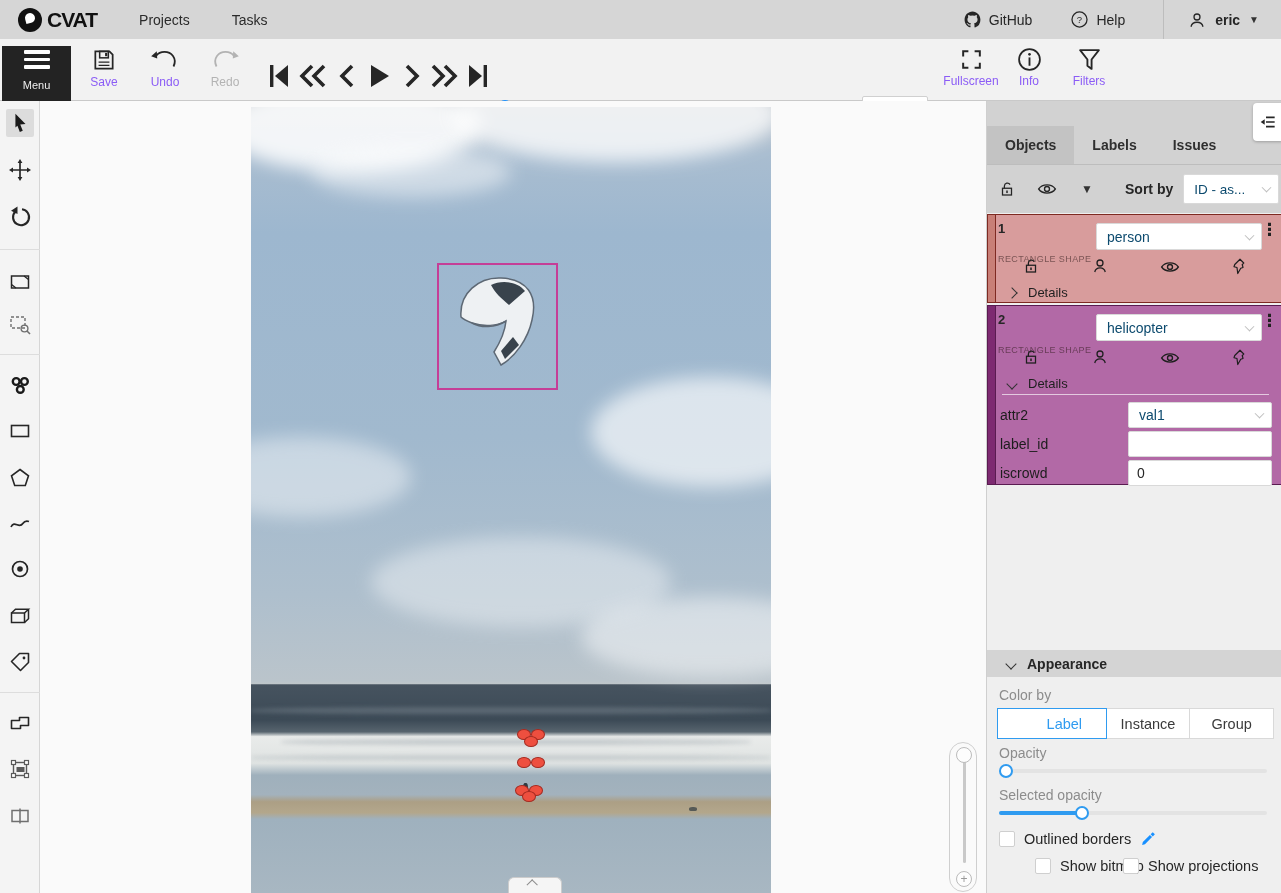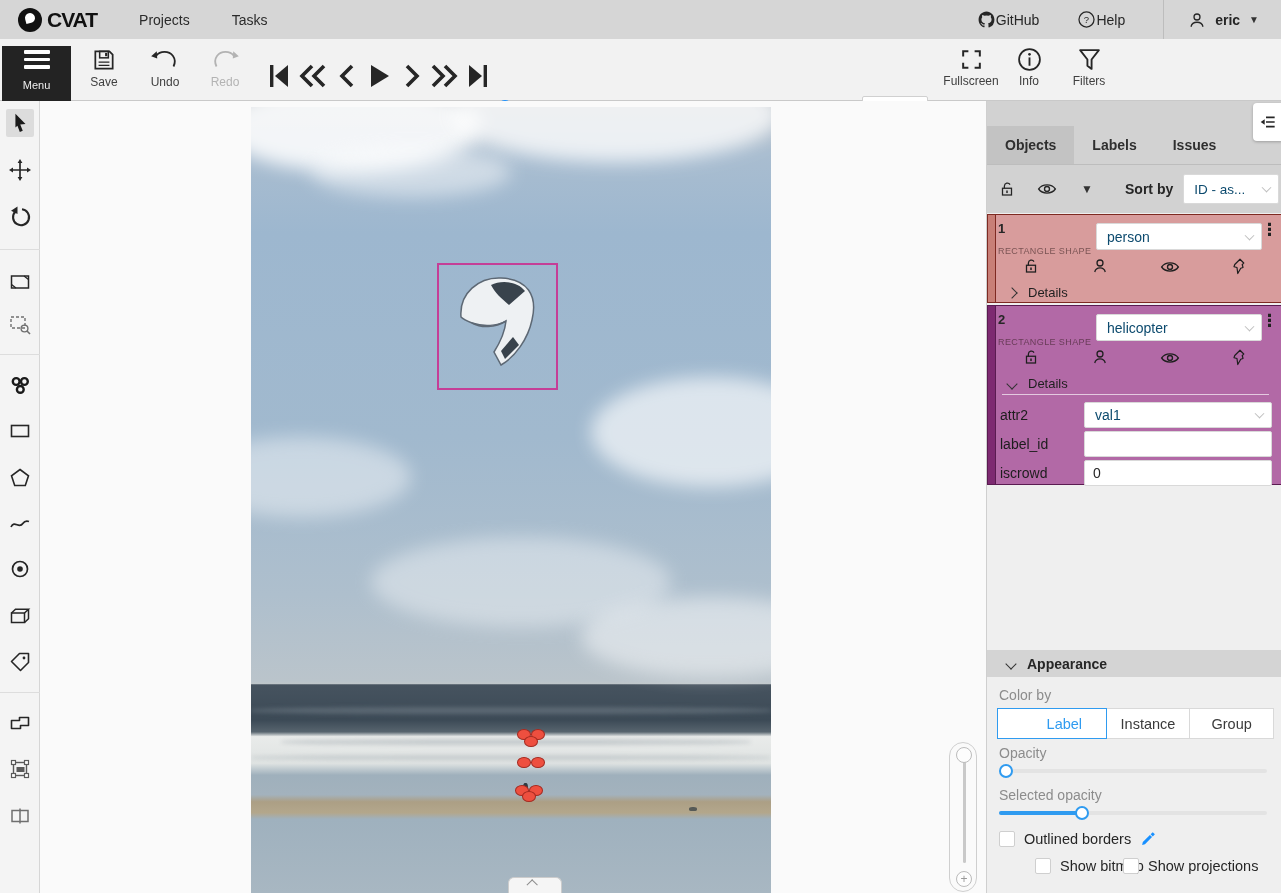--- a/index.html
+++ b/index.html
@@ -7,32 +7,32 @@
   .app { position:relative; width:1281px; height:893px; background:#fafafa; overflow:hidden; font-size:14px; color:#262626; }
 
   
   .topnav { position:absolute; left:0; top:0; width:1281px; height:39px; background:#d6d6d6; display:flex; align-items:center; }
   .logo { display:flex; align-items:center; gap:5px; margin-left:18px; cursor:pointer; }
   .logo-mark { width:24px; height:24px; border-radius:50%; background:#111; position:relative; }
   .logo-mark::after { content:""; position:absolute; left:7px; top:5px; width:10px; height:10px; border-radius:50% 50% 50% 0; background:#fff; transform:rotate(-15deg); }
   .logo-text { font-weight:bold; font-size:21px; letter-spacing:-1px; color:#111; }
   .nav-item { margin-left:42px; color:#2b2b2b; cursor:pointer; }
   .topnav-right { margin-left:auto; display:flex; align-items:center; height:100%; }
-  .top-link { display:flex; align-items:center; margin-right:38px; cursor:pointer;justify-content:space-between; }
+  .top-link { display:flex; align-items:center; gap:7px; margin-right:38px; cursor:pointer;justify-content:space-between; }
   .topnav-divider { width:1px; height:39px; background:#bdbdbd; margin-right:24px; }
   .user-area { display:flex; align-items:center; gap:9px; margin-right:22px; cursor:pointer; }
   .caret-solid { font-size:10px; color:#333; }
 
   
   .controls { position:absolute; left:0; top:39px; width:1281px; height:62px; background:#f2f2f2; border-bottom:1px solid #c9c9c9; }
   .menu-btn { position:absolute; left:2px; top:7px; width:69px; height:55px; background:#232323; color:#fff; display:flex; flex-direction:column; align-items:center; gap:6px; cursor:pointer; }
   .hamburger span { display:block; width:26px; height:3.5px; background:#fff; margin:4px 0; border-radius:1px; }
   .menu-label { font-size:11px; color:#eee; }
   .ctrl-btn { position:absolute; top:8px; width:58px; height:52px; display:flex; flex-direction:column; align-items:center; justify-content:flex-start; gap:2px; cursor:pointer; }
-  .ctrl-btn .lbl { font-size:12px; color:#404040; }
+  .ctrl-btn .lbl { font-size:12px; color:#8b5cf6; }
   .ctrl-btn.disabled .lbl { color:#b3b3b3; }
   .player-btn { position:absolute; top:22px; width:30px; height:30px; display:flex; align-items:center; justify-content:center; cursor:pointer; }
   .frame-slider { position:absolute; left:498px; top:64px; width:358px; height:8px; }
   .frame-rail { position:absolute; left:0; top:2px; width:100%; height:5px; background:#9a9a9a; border-radius:3px; }
   .frame-handle { position:absolute; left:0; top:-3px; width:14px; height:14px; border-radius:50%; background:#fff; border:3px solid #1890ff; }
   .filename-row { position:absolute; left:560px; top:79px; width:240px; display:flex; align-items:center; justify-content:center; gap:8px; color:#8c8c8c; font-size:14px; }
   .frame-input { position:absolute; left:862px; top:57px; width:66px; height:32px; background:#fff; border:1px solid #d0d0d0; border-radius:2px; padding:0 10px; font-size:14px; font-family:inherit; color:#262626; }
   .ws-select { position:absolute; left:1133px; top:63px; width:124px; height:30px; }
 
   
@@ -74,32 +74,32 @@
   .tabs { position:absolute; left:0; top:25px; width:295px; height:39px; display:flex; align-items:stretch; border-bottom:1px solid #bdbdbd; }
   .tab { padding:0 18px; display:flex; align-items:center; font-weight:bold; color:#2f2f2f; cursor:pointer; }
   .tab.active { background:#c3c3c3; }
   .sort-row { position:absolute; left:0; top:64px; width:295px; height:48px; display:flex; align-items:center; }
   .sort-icon { width:40px; display:flex; justify-content:center; cursor:pointer; }
   .sort-label { font-weight:bold; margin:0 10px 0 18px; }
   .obj-card { position:absolute; left:0; width:295px; cursor:pointer; }
   .obj-stripe { position:absolute; left:0; top:0; bottom:0; width:8px; }
   .obj-head { position:absolute; left:10px; top:6px; }
   .obj-id { font-weight:bold; font-size:13px; }
-  .obj-type { font-size:9px; color:rgba(40,20,20,0.55); letter-spacing:.4px; margin-top:10px; }
+  .obj-type { font-size:9px; color:rgba(40,20,20,0.55); letter-spacing:.4px; margin-top:18px; }
   .obj-select { position:absolute; left:108px; top:8px; width:166px; height:27px; font-size:14px; }
   .obj-more { position:absolute; right:3px; top:6px; font-size:17px; font-weight:bold; color:#222; line-height:1; cursor:pointer; letter-spacing:0; }
   .obj-icons { position:absolute; left:8px; width:279px; display:flex; justify-content:space-around; }
   .obj-icons span { cursor:pointer; display:flex; }
   .details-row { position:absolute; left:20px; display:flex; align-items:center; gap:12px; font-size:13px; color:#1f1f1f; cursor:pointer; }
   .chev-right { width:8px; height:8px; border-right:1.6px solid #333; border-top:1.6px solid #333; transform:rotate(45deg); }
   .chev-down { width:8px; height:8px; border-right:1.6px solid #333; border-bottom:1.6px solid #333; transform:rotate(45deg); }
   .attr-divider { position:absolute; left:14px; width:267px; height:1px; background:rgba(255,255,255,0.65); }
   .attr-row { position:absolute; left:12px; width:272px; height:27px; display:flex; align-items:center; }
   .attr-name { width:84px; font-size:14px; color:#1d1d1d; }
-  .attr-widget { flex:1; height:26px; }
+  .attr-widget { flex:1; height:26px;margin-left:44px; }
   .attr-input { width:100%; height:26px; background:#fff; border:1px solid #d9d9d9; border-radius:2px; padding:0 8px; font-size:14px; font-family:inherit; color:#262626; }
 
   .appearance-header { position:absolute; left:0; top:549px; width:295px; height:27px; background:#d4d4d4; display:flex; align-items:center; gap:12px; padding-left:20px; font-weight:bold; cursor:pointer; }
   .ap-label { position:absolute; left:12px; color:#8c8c8c; font-size:14px; }
   .segmented { position:absolute; left:10px; top:607px; width:277px; height:31px; display:flex; }
   .seg-btn { flex:1; background:#fff; border:1px solid #d9d9d9; border-left-width:0; display:flex; align-items:center; justify-content:center; font-size:14.5px; color:#3a3a3a; cursor:pointer; }
   .seg-btn:first-child { border-left-width:1px; }
   .seg-btn.selected { border:1px solid #2f9bf0; color:#2f9bf0; z-index:2;padding-left:25px; }
   .hslider { position:absolute; left:12px; width:268px; height:12px; cursor:pointer; }
   .hslider .rail { position:absolute; top:4px; left:0; width:100%; height:4px; background:#e3e3e3; border-radius:2px; }

